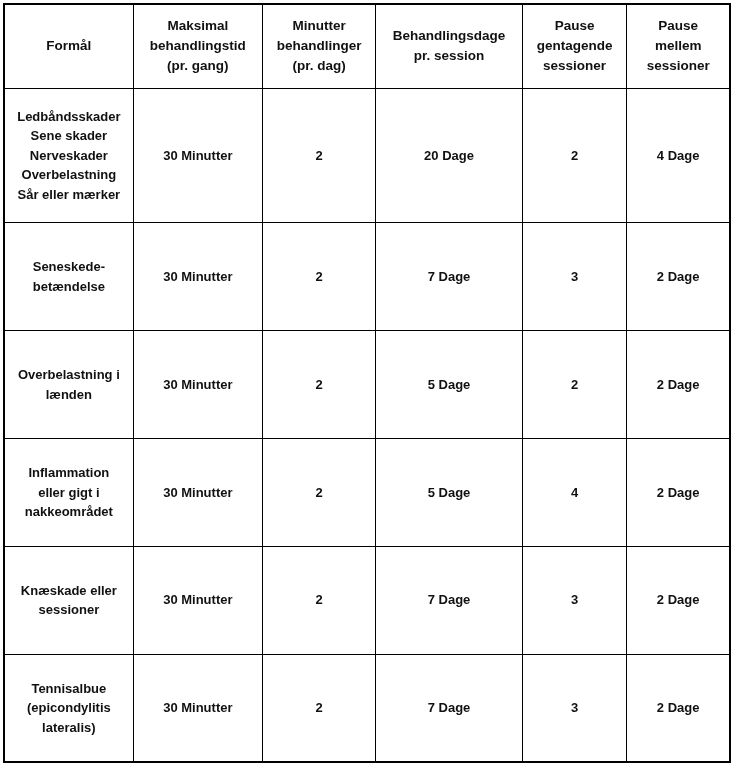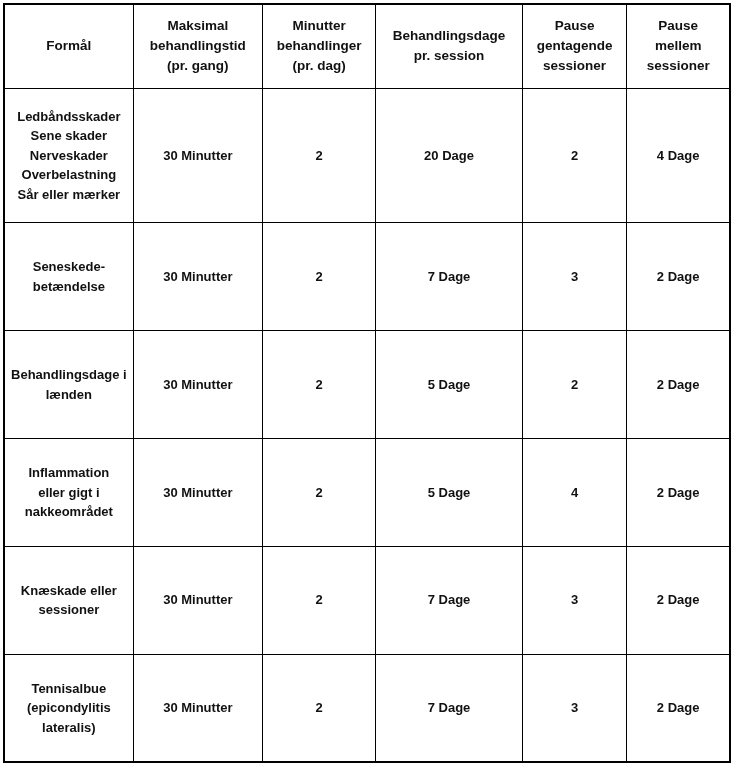--- a/index.html
+++ b/index.html
@@ -103,21 +103,21 @@
       <tr class="row-std">
         <td>Seneskede-
 betændelse</td>
         <td>30 Minutter</td>
         <td>2</td>
         <td>7 Dage</td>
         <td>3</td>
         <td>2 Dage</td>
       </tr>
       <tr class="row-std">
-        <td>Behandlingsdage i
+        <td>Overbelastning i
 lænden</td>
         <td>30 Minutter</td>
         <td>2</td>
         <td>5 Dage</td>
         <td>2</td>
         <td>2 Dage</td>
       </tr>
       <tr class="row-std">
         <td>Inflammation
 eller gigt i

